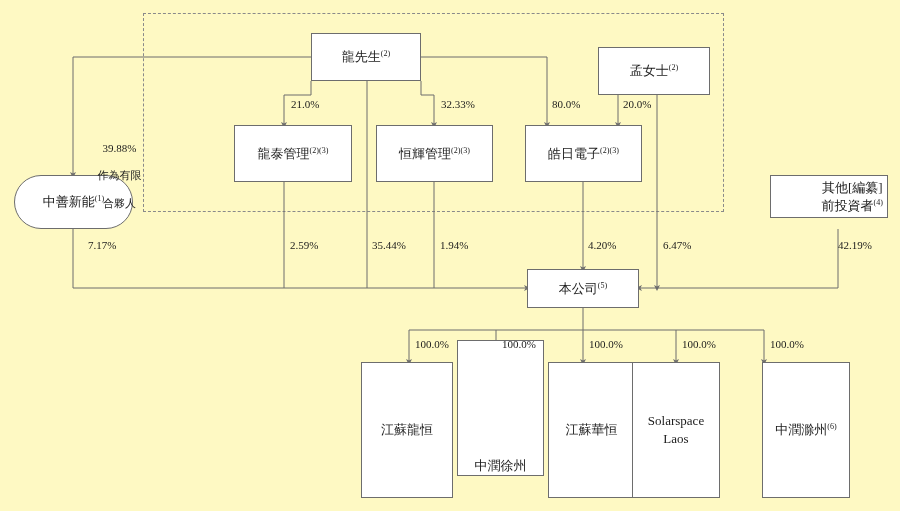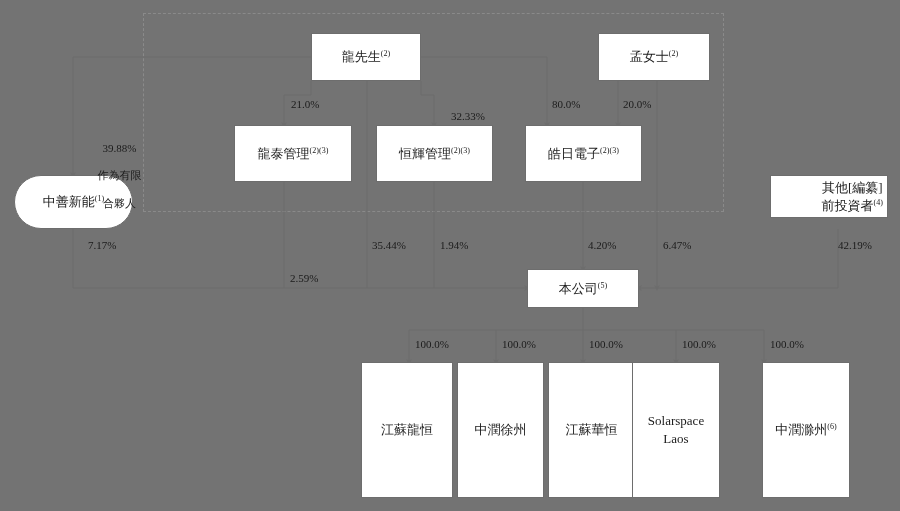--- a/index.html
+++ b/index.html
@@ -7,21 +7,21 @@
     padding: 0;
     background: #ffffff;
   }
   body {
     font-family: "Liberation Serif", "DejaVu Serif", serif;
   }
   #chart-root {
     position: relative;
     width: 900px;
     height: 511px;
-    background: #737373;
+    background: #fef9c3;
     overflow: hidden;
   }
   #chart-svg {
     position: absolute;
     left: 0;
     top: 0;
     width: 900px;
     height: 511px;
   }
   .node {
@@ -110,21 +110,21 @@
       <path d="M583,330 L583,362" marker-end="url(#arrow)"></path>
       <path d="M676,330 L676,362" marker-end="url(#arrow)"></path>
       <path d="M764,330 L764,362" marker-end="url(#arrow)"></path>
     </g>
   </svg>
 
   <div class="node" style="left:311px; top:33px; width:110px; height:48px;">
     <span class="label"><span>龍先生</span><sup>(2)</sup></span>
   </div>
 
-  <div class="node" style="left:598px; top:33px; width:112px; height:48px;">
+  <div class="node" style="left:598px; top:47px; width:112px; height:48px;">
     <span class="label"><span>孟女士</span><sup>(2)</sup></span>
   </div>
 
   <div class="node" style="left:234px; top:125px; width:118px; height:57px;">
     <span class="label"><span>龍泰管理</span><sup>(2)(3)</sup></span>
   </div>
 
   <div class="node" style="left:376px; top:125px; width:117px; height:57px;">
     <span class="label"><span>恒輝管理</span><sup>(2)(3)</sup></span>
   </div>
@@ -142,21 +142,21 @@
   </div>
 
   <div class="node" style="left:527px; top:269px; width:112px; height:39px;">
     <span class="label"><span>本公司</span><sup>(5)</sup></span>
   </div>
 
   <div class="node" style="left:361px; top:362px; width:92px; height:136px;">
     <span class="label">江蘇龍恒</span>
   </div>
 
-  <div class="node" style="left:457px; top:362px; width:87px; height:136px;">
+  <div class="node" style="left:457px; top:340px; width:87px; height:136px;align-items:flex-end;">
     <span class="label">中潤徐州</span>
   </div>
 
   <div class="node" style="left:548px; top:362px; width:87px; height:136px;">
     <span class="label">江蘇華恒</span>
   </div>
 
   <div class="node" style="left:632px; top:362px; width:88px; height:136px;">
     <span class="label"><span>Solarspace</span><br><span>Laos</span></span>
   </div>
@@ -166,29 +166,29 @@
   </div>
 
   <div class="edge-label" style="left:78px; top:128px; width:72px;">
     <span>39.88%</span><br>
     <span>作為有限</span><br>
     <span>合夥人</span>
   </div>
 
   <div class="edge-label left-al" style="left:291px; top:98px;">21.0%</div>
 
-  <div class="edge-label left-al" style="left:451px; top:98px;margin-top:12px;">32.33%</div>
+  <div class="edge-label left-al" style="left:441px; top:98px;">32.33%</div>
 
   <div class="edge-label left-al" style="left:552px; top:98px;">80.0%</div>
 
   <div class="edge-label left-al" style="left:623px; top:98px;">20.0%</div>
 
   <div class="edge-label left-al" style="left:79px; top:239px;margin-left:9px;">7.17%</div>
 
-  <div class="edge-label left-al" style="left:290px; top:239px;margin-top:33px;">2.59%</div>
+  <div class="edge-label left-al" style="left:290px; top:239px;">2.59%</div>
 
   <div class="edge-label left-al" style="left:372px; top:239px;">35.44%</div>
 
   <div class="edge-label left-al" style="left:440px; top:239px;">1.94%</div>
 
   <div class="edge-label left-al" style="left:588px; top:239px;">4.20%</div>
 
   <div class="edge-label left-al" style="left:663px; top:239px;">6.47%</div>
 
   <div class="edge-label left-al" style="left:838px; top:239px;">42.19%</div>

